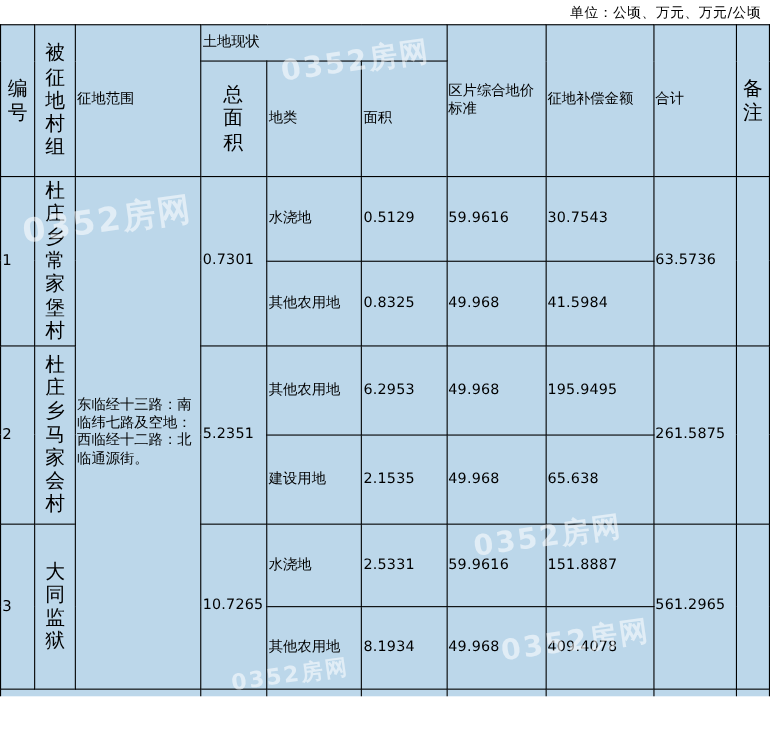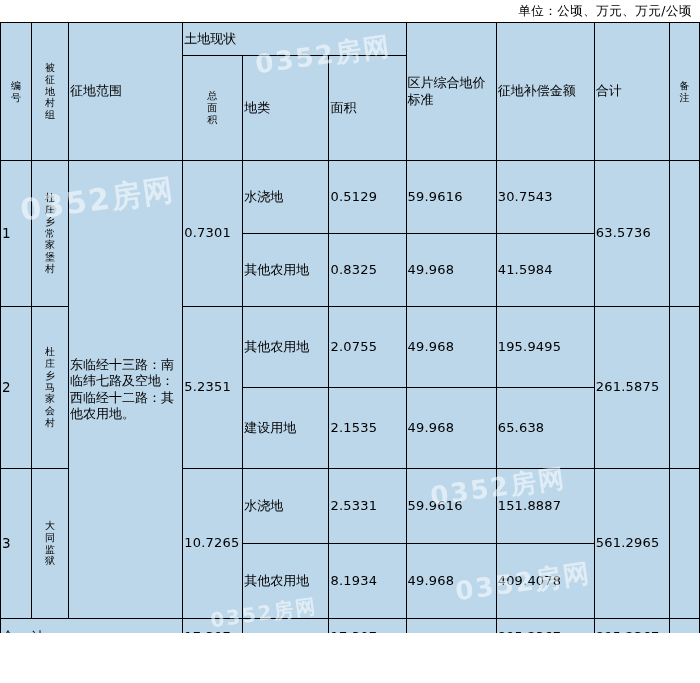--- a/index.html
+++ b/index.html
@@ -41,21 +41,21 @@
     text-align: left;
     vertical-align: middle;
     font-weight: normal;
     font-size: 13px;
     padding: 2px 1px;
     background: #bcd7ea;
     line-height: 1.25;
   }
   
   .vtext {
-    font-size: 10px;
+    font-size: 18px;
     line-height: 1.18;
     letter-spacing: 0px;
     word-break: break-all;
   }
   .vnarrow {
     width: 1em;
     margin: 0 auto;
   }
   .num {
     font-size: 13.5px;
@@ -167,21 +167,21 @@
     <tbody>
 
       <tr>
         <td rowspan="2">
           <span class="num">1</span>
         </td>
         <td rowspan="2">
           <div class="vtext vnarrow">杜庄乡常家堡村</div>
         </td>
         <td rowspan="6" class="scope">
-          <span>东临经十三路：南临纬七路及空地：西临经十二路：其他农用地。</span>
+          <span>东临经十三路：南临纬七路及空地：西临经十二路：北临通源街。</span>
         </td>
         <td rowspan="2" class="num">
           <span>0.7301</span>
         </td>
         <td style="height:68px">
           <span>水浇地</span>
         </td>
         <td class="num">
           <span>0.5129</span>
         </td>
@@ -220,21 +220,21 @@
         <td rowspan="2">
           <div class="vtext vnarrow">杜庄乡马家会村</div>
         </td>
         <td rowspan="2" class="num">
           <span>5.2351</span>
         </td>
         <td style="height:76px">
           <span>其他农用地</span>
         </td>
         <td class="num">
-          <span>2.0755</span>
+          <span>6.2953</span>
         </td>
         <td class="num">
           <span>49.968</span>
         </td>
         <td class="num">
           <span>195.9495</span>
         </td>
         <td rowspan="2" class="num">
           <span>261.5875</span>
         </td>

